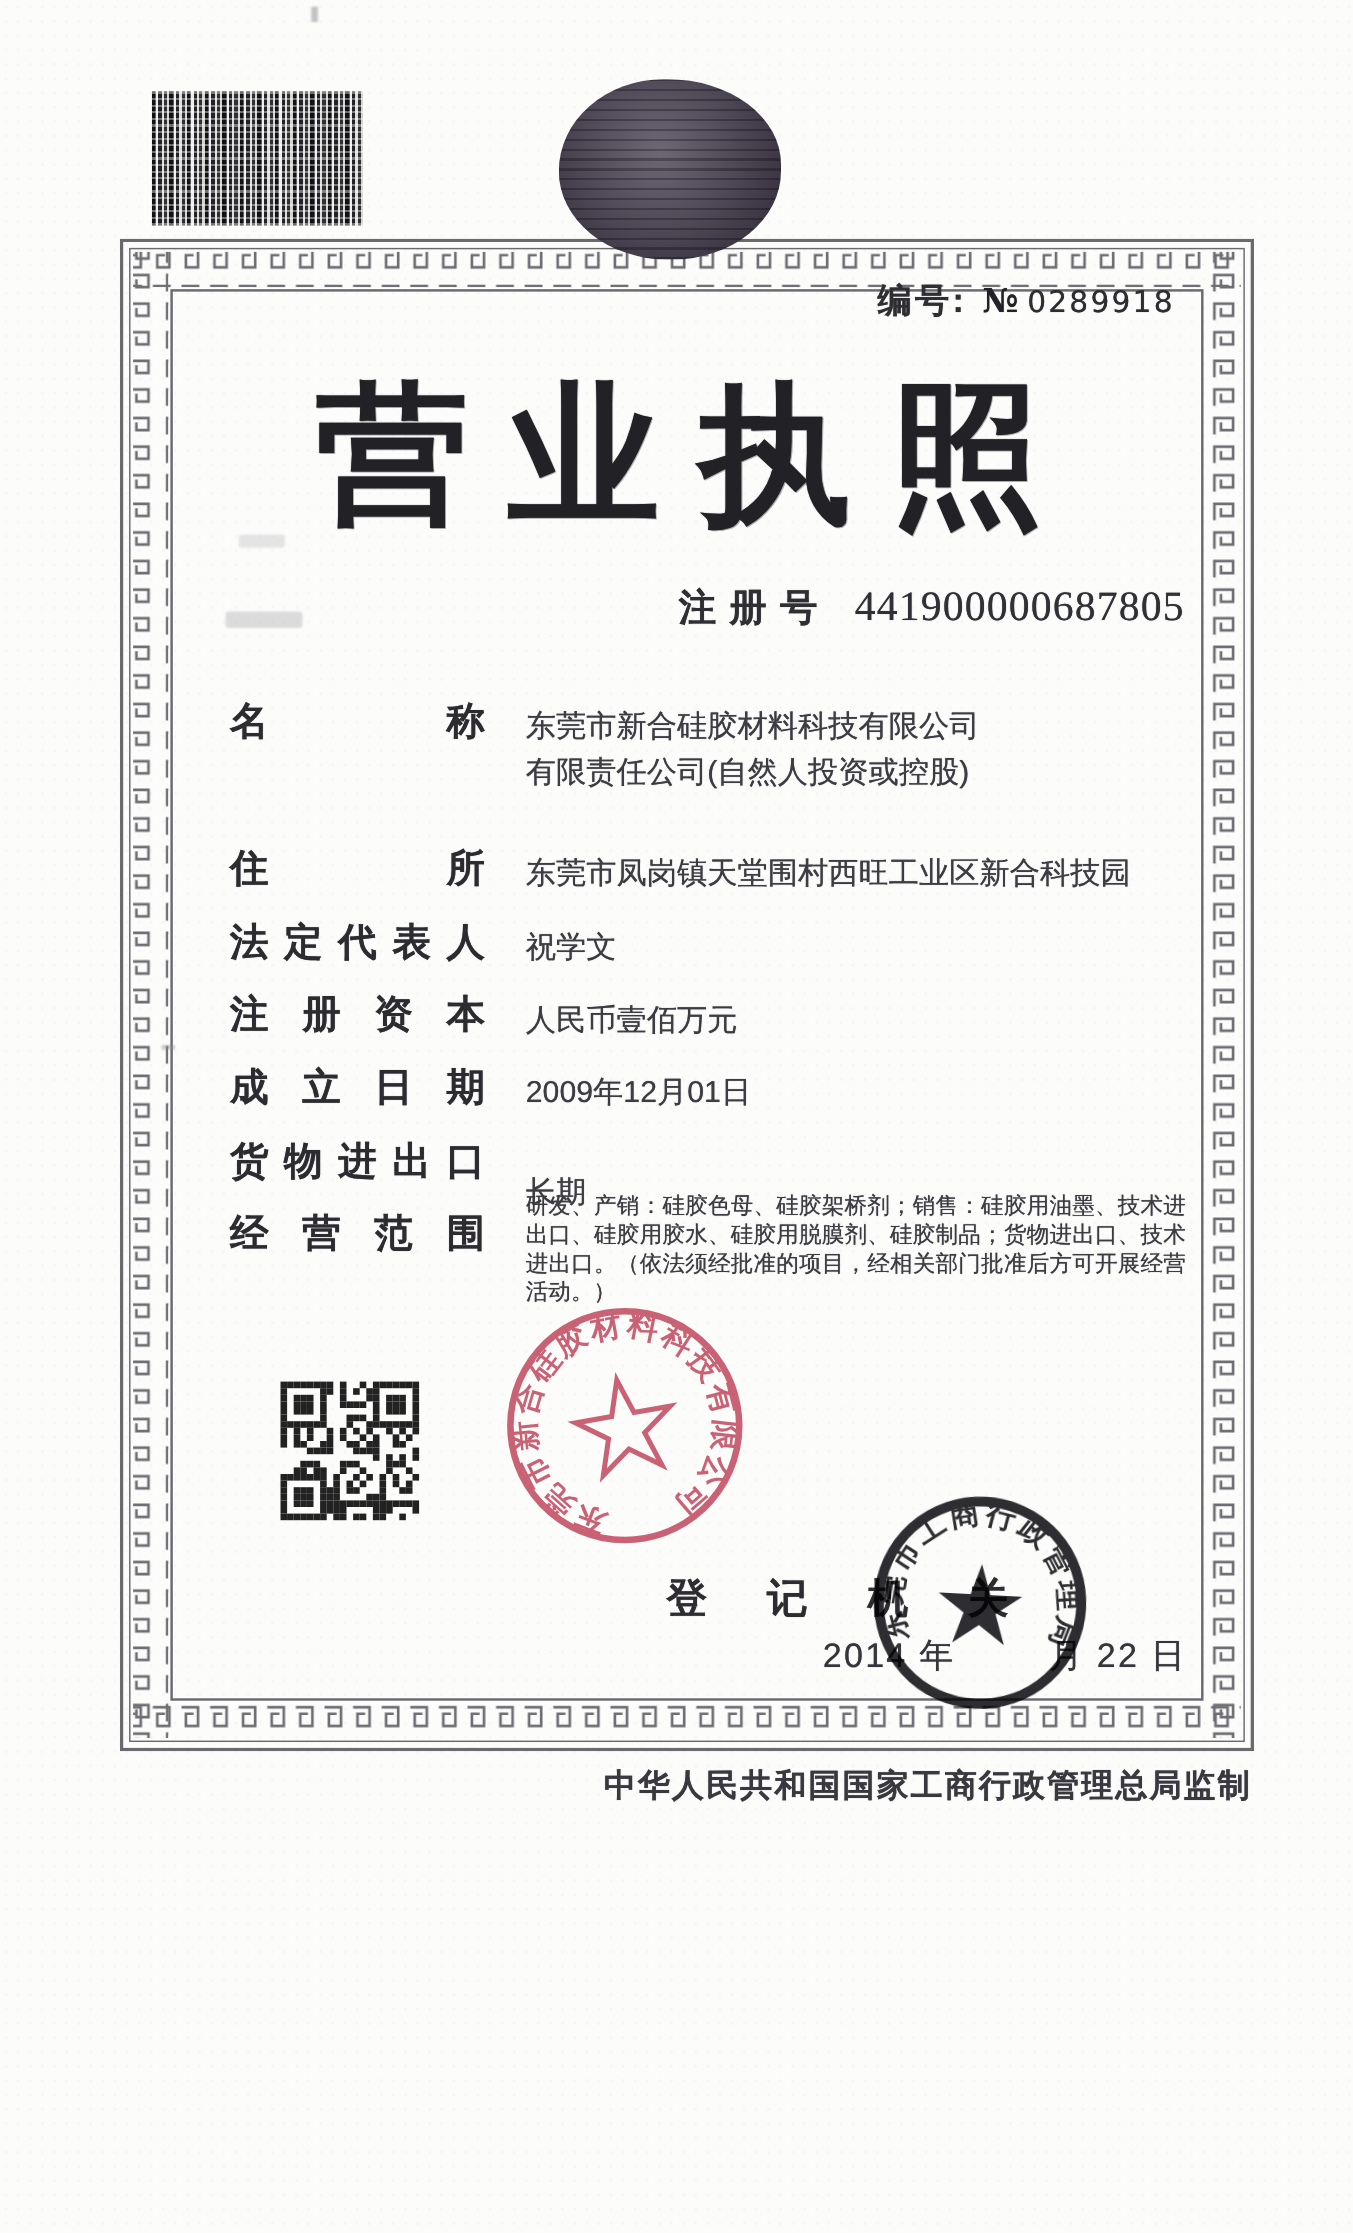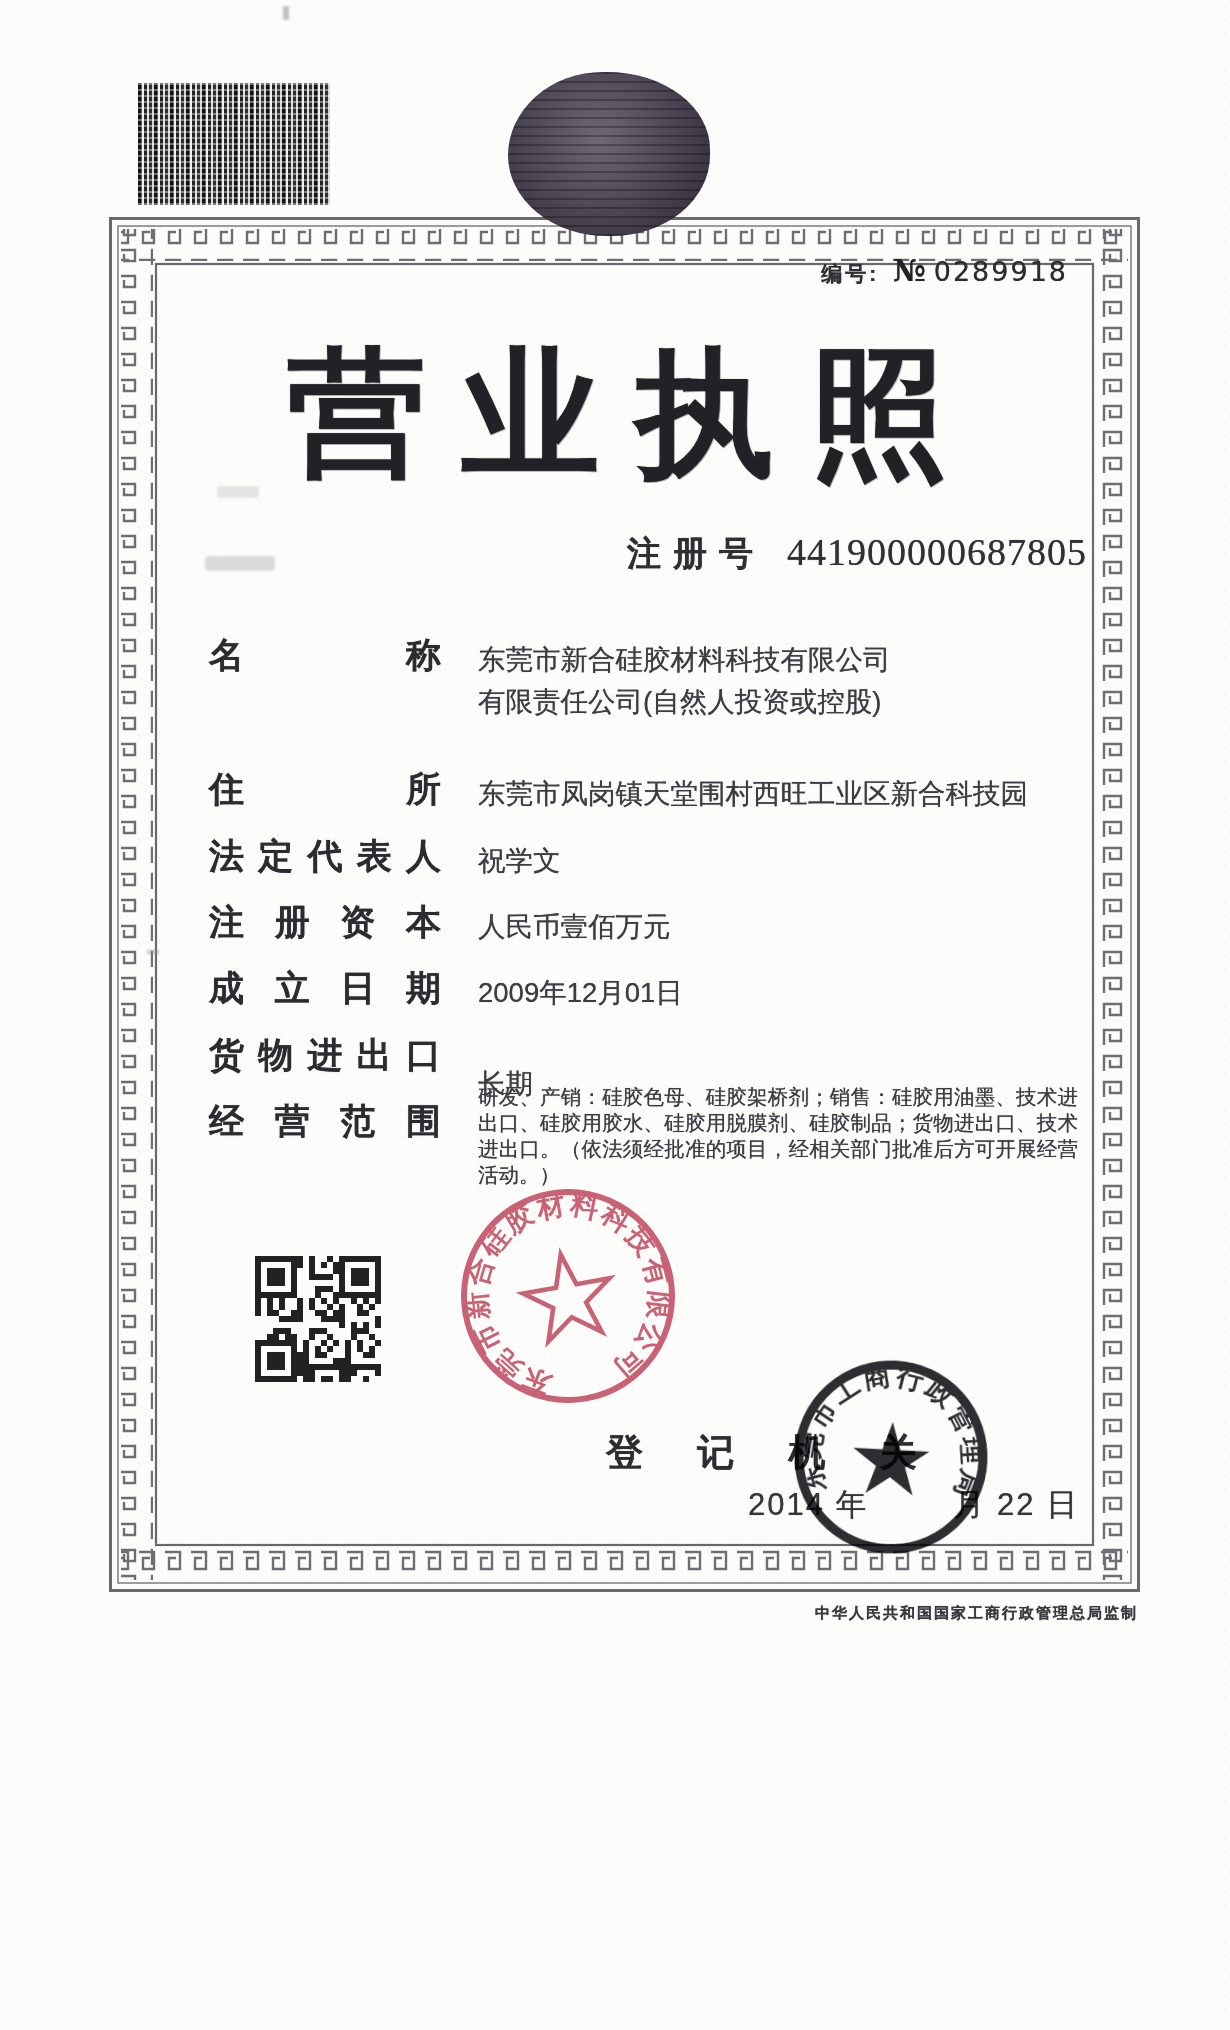--- a/index.html
+++ b/index.html
@@ -31,32 +31,32 @@
       radial-gradient(circle at 45% 40%, #6e6876 0%, #4b4554 52%, #393340 82%);
     filter:blur(.45px);
     z-index:3;
   }
   .frame-svg{ position:absolute; left:109px; top:217px; z-index:1; }
 
   .serial{
     position:absolute; top:253px; left:600px; width:468px; text-align:right;
     z-index:2; white-space:nowrap;
   }
-  .serial .s-label{ font-size:21px; font-weight:700; letter-spacing:3px; color:#2e2e33;}
+  .serial .s-label{ font-size:31px; font-weight:700; letter-spacing:3px; color:#2e2e33;}
   .serial .s-symbol{ font-family:"DejaVu Serif", serif; font-size:30px; font-weight:700; color:#232327; padding:0 8px 0 14px;}
   .serial .s-number{ font-family:"DejaVu Sans", sans-serif; font-size:27px; color:#2c2c31; letter-spacing:2px;}
 
   .title{
     position:absolute; top:322px; left:145px; width:945px; text-align:center;
     font-size:138px; font-weight:900; letter-spacing:36px; text-indent:36px;
     color:#222226; z-index:2;
     text-shadow:0 0 1px #3a3a40, 1px 1px 0 rgba(60,60,66,.35);
   }
 
-  .regline{ position:absolute; top:530px; left:617px; z-index:2; white-space:nowrap;margin-left:10px;}
+  .regline{ position:absolute; top:530px; left:617px; z-index:2; white-space:nowrap;}
   .regline .r-label{ font-size:34px; font-weight:700; letter-spacing:12px; color:#2e2e33; vertical-align:baseline;}
   .regline .r-number{ font-family:"Liberation Serif", serif; font-size:38px; color:#303036; letter-spacing:1px; padding-left:22px;}
 
   .flabel{
     position:absolute; left:209px; width:232px; font-size:35px; font-weight:700;
     color:#2b2b30; text-align:justify; text-align-last:justify; z-index:2;
   }
   .fvalue{
     position:absolute; left:478px; font-size:27.5px; color:#3c3c42; z-index:2; white-space:nowrap;
   }
@@ -75,21 +75,21 @@
   .issue-date{
     position:absolute; left:748px; top:1484px; font-size:31px; color:#35353b;
     z-index:2; white-space:pre; letter-spacing:2px;
   }
 
   .footer-left{
     position:absolute; left:106px; top:1606px; font-size:21px; color:#3f3f45;
     letter-spacing:1px; z-index:2;
   }
   .footer-right{
-    position:absolute; right:92px; top:1604px; font-size:15px; font-weight:700;
+    position:absolute; right:92px; top:1604px; font-size:29px; font-weight:700;
     color:#38383e; letter-spacing:2px; z-index:2;
   }
 
   .artifact{ position:absolute; background:#8a8a90; opacity:.28; filter:blur(1.2px); z-index:2;}
   .a1{ left:205px; top:556px; width:70px; height:15px; border-radius:3px;}
   .a2{ left:217px; top:486px; width:42px; height:12px; border-radius:3px; opacity:.2;}
   .a3{ left:147px; top:950px; width:12px; height:4px; opacity:.45;}
   .a4{ left:283px; top:6px; width:6px; height:14px; opacity:.5;}
 </style>
 </head>

